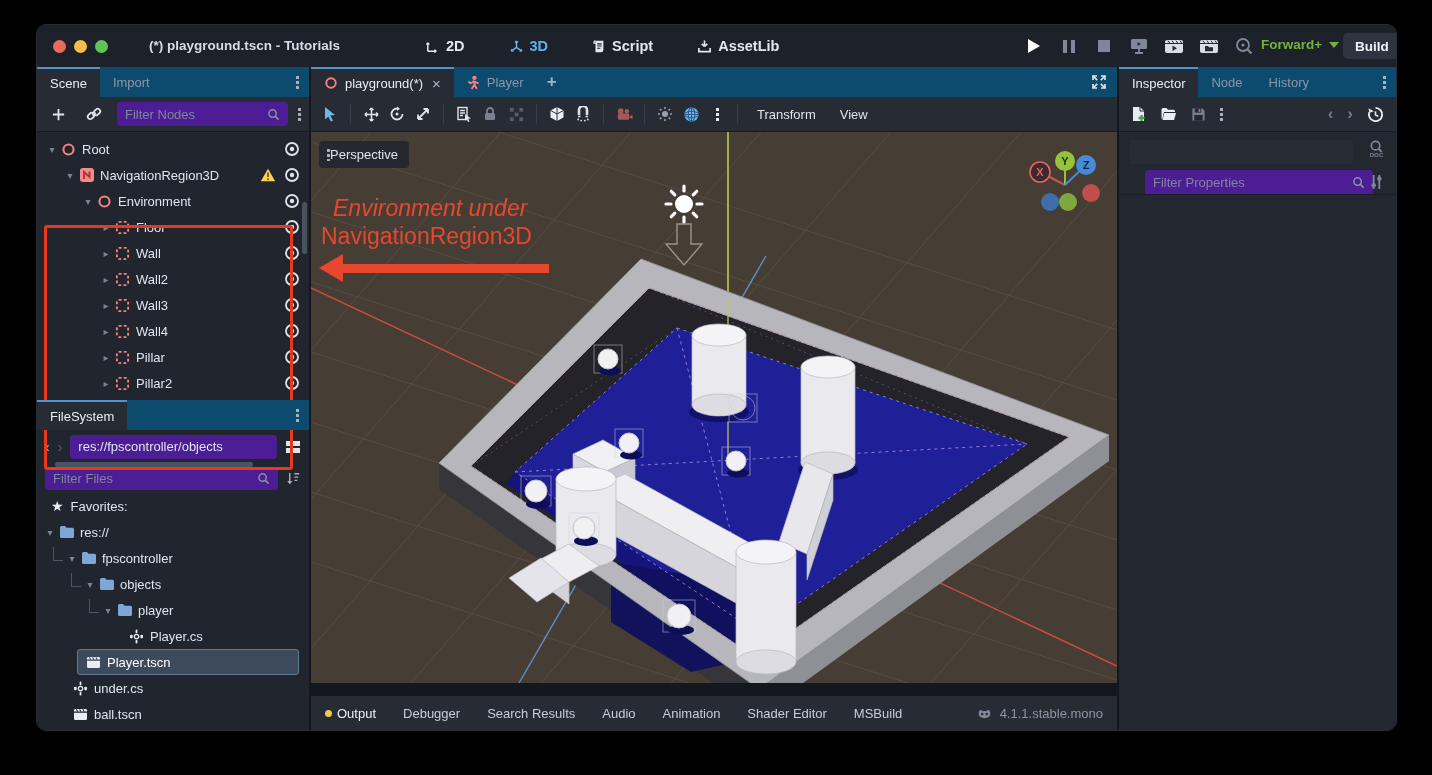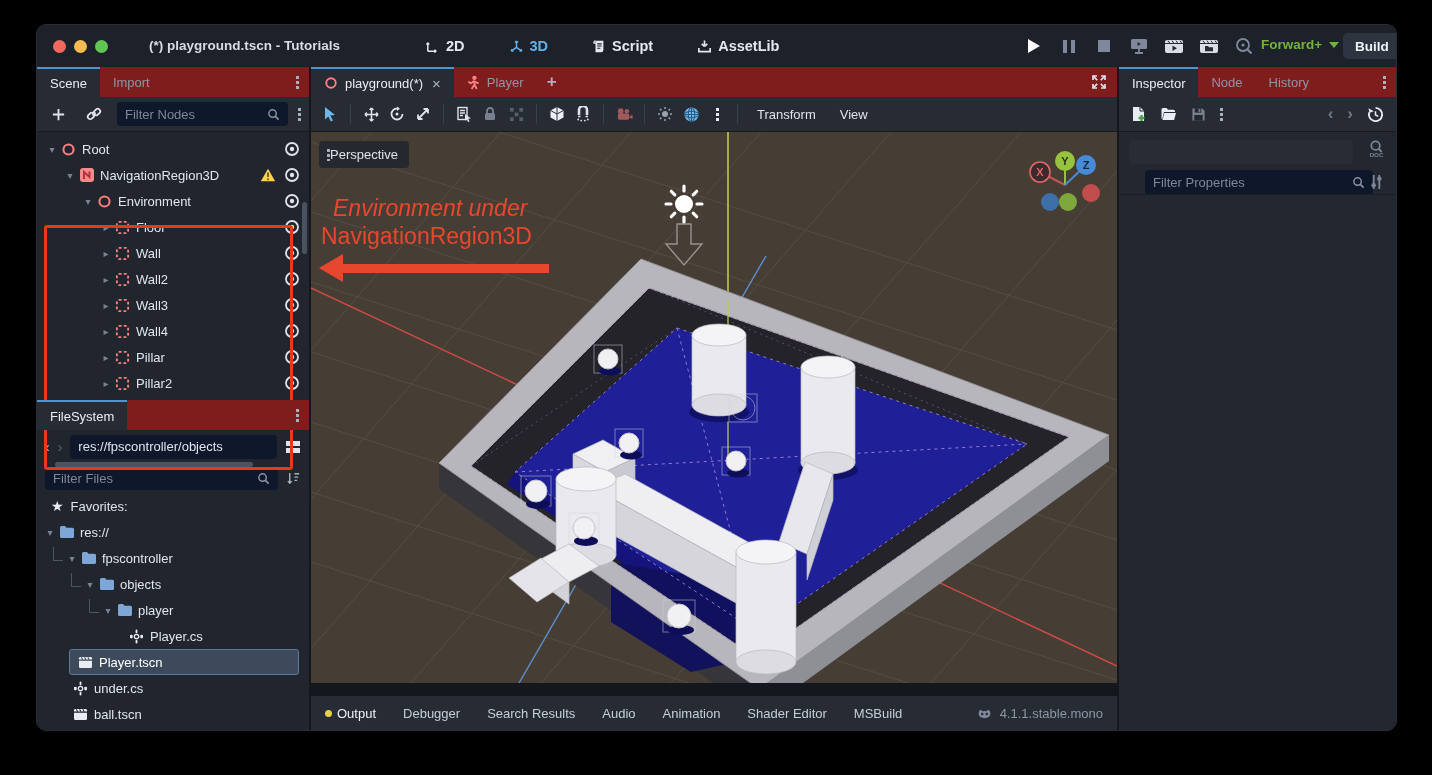--- a/index.html
+++ b/index.html
@@ -18,29 +18,29 @@
   .pause{display:flex;gap:4px;}.pause i{display:block;width:4px;height:13px;background:#80879a;}
   .stopsq{width:12px;height:12px;background:#80879a;}
   .renderer{position:absolute;left:1224px;top:12px;display:flex;align-items:center;gap:7px;font-size:13.5px;font-weight:700;color:#72b33e;}
   .chev-dn{width:0;height:0;border-left:5px solid transparent;border-right:5px solid transparent;border-top:6px solid #72b33e;}
   .build-btn{position:absolute;left:1306px;top:8px;height:26px;padding:0 12px;background:#2e343f;border-radius:5px;color:#eef2f8;font-size:13.5px;font-weight:600;display:flex;align-items:center;}
   
   .main{position:absolute;top:42px;left:0;right:0;bottom:0;background:#14171d;}
   .dockL{position:absolute;left:0;top:0;width:272px;bottom:0;background:#21262e;overflow:hidden;}
   .centerCol{position:absolute;left:274px;top:0;width:806px;bottom:0;background:#14171d;}
   .dockR{position:absolute;left:1082px;right:0;top:0;bottom:0;background:#232830;}
-  .tabbar{height:30px;background:#7f1d1d;display:flex;align-items:stretch;position:relative;}
+  .tabbar{height:30px;background:#0c4a6e;display:flex;align-items:stretch;position:relative;}
   .tab{display:flex;align-items:center;gap:7px;padding:0 13px;font-size:13px;color:#8d96a6;}
   .tab.active{background:#262b34;color:#e9edf3;border-top:2px solid #5093cf;padding-top:0;box-sizing:border-box;}
   .vdots{width:3px;height:15px;background-image:radial-gradient(circle,#aab2c0 1.4px,transparent 1.7px);background-size:3px 5px;display:inline-block;}
   .tab-menu{margin-left:auto;display:flex;align-items:center;padding:0 10px;}
   .toolbar{height:35px;background:#262b34;display:flex;align-items:center;border-bottom:1px solid #171a20;box-sizing:border-box;}
   .sep{width:1px;height:20px;background:#3a404b;margin:0 7px;}
   .tbtn{width:26px;height:26px;display:flex;align-items:center;justify-content:center;flex:none;}
-  .field{background:#0f172a;border-radius:4px;height:24px;display:flex;align-items:center;padding:0 8px;color:#7e8798;font-size:13px;box-sizing:border-box;}
+  .field{background:#4c1d95;border-radius:4px;height:24px;display:flex;align-items:center;padding:0 8px;color:#7e8798;font-size:13px;box-sizing:border-box;}
   .field .ph{flex:1;white-space:nowrap;overflow:hidden;}
   
   .tree{position:relative;font-size:13px;color:#dfe4ee;}
   .row{height:26px;display:flex;align-items:center;white-space:nowrap;}
   .exp{width:14px;text-align:center;color:#7a8394;font-size:10px;flex:none;}
   .nicon{width:17px;height:17px;margin:0 5px 0 1px;flex:none;display:flex;align-items:center;justify-content:center;}
   .row .grow{flex:1;}
   .eye{margin-right:9px;flex:none;display:flex;}
   .lshape{width:9px;height:13px;border-left:1px solid #4d5563;border-bottom:1px solid #4d5563;margin:-8px 2px 0 0;flex:none;}
   .selrow{background:#3c4a5c;border:1px solid #5f7894;border-radius:3px;margin-right:10px;flex:1;display:flex;align-items:center;height:24px;color:#fff;}
@@ -467,21 +467,21 @@
                     <rect x="0.5" y="7" width="4" height="2" rx="1" transform="rotate(60 2.5 8)"></rect>
                     <rect x="11.5" y="7" width="4" height="2" rx="1" transform="rotate(60 13.5 8)"></rect>
                     <rect x="0.5" y="7" width="4" height="2" rx="1" transform="rotate(-60 2.5 8)"></rect>
                     <rect x="11.5" y="7" width="4" height="2" rx="1" transform="rotate(-60 13.5 8)"></rect>
                   </g>
                   <circle cx="8" cy="8" r="1.6" fill="#21262e"></circle>
                 </svg>
               </span>
           <span>Player.cs</span>
         </div>
-        <div class="row" style="padding-left:32px;">
+        <div class="row" style="padding-left:40px;">
           <div class="selrow" style="padding-left:6px;">
             <span class="nicon">
                   <svg width="15" height="13" viewBox="0 0 16 14">
                     <rect x="1" y="1" width="14" height="12" rx="1.5" fill="#e8ecf3"></rect>
                     <path d="M1 4.5 H15" stroke="#3c4a5c" stroke-width="1.2"></path>
                     <path d="M3.5 1.4 L5 4 M7 1.4 L8.5 4 M10.5 1.4 L12 4" stroke="#3c4a5c" stroke-width="1.1"></path>
                   </svg>
                 </span>
             <span>Player.tscn</span>
           </div>

